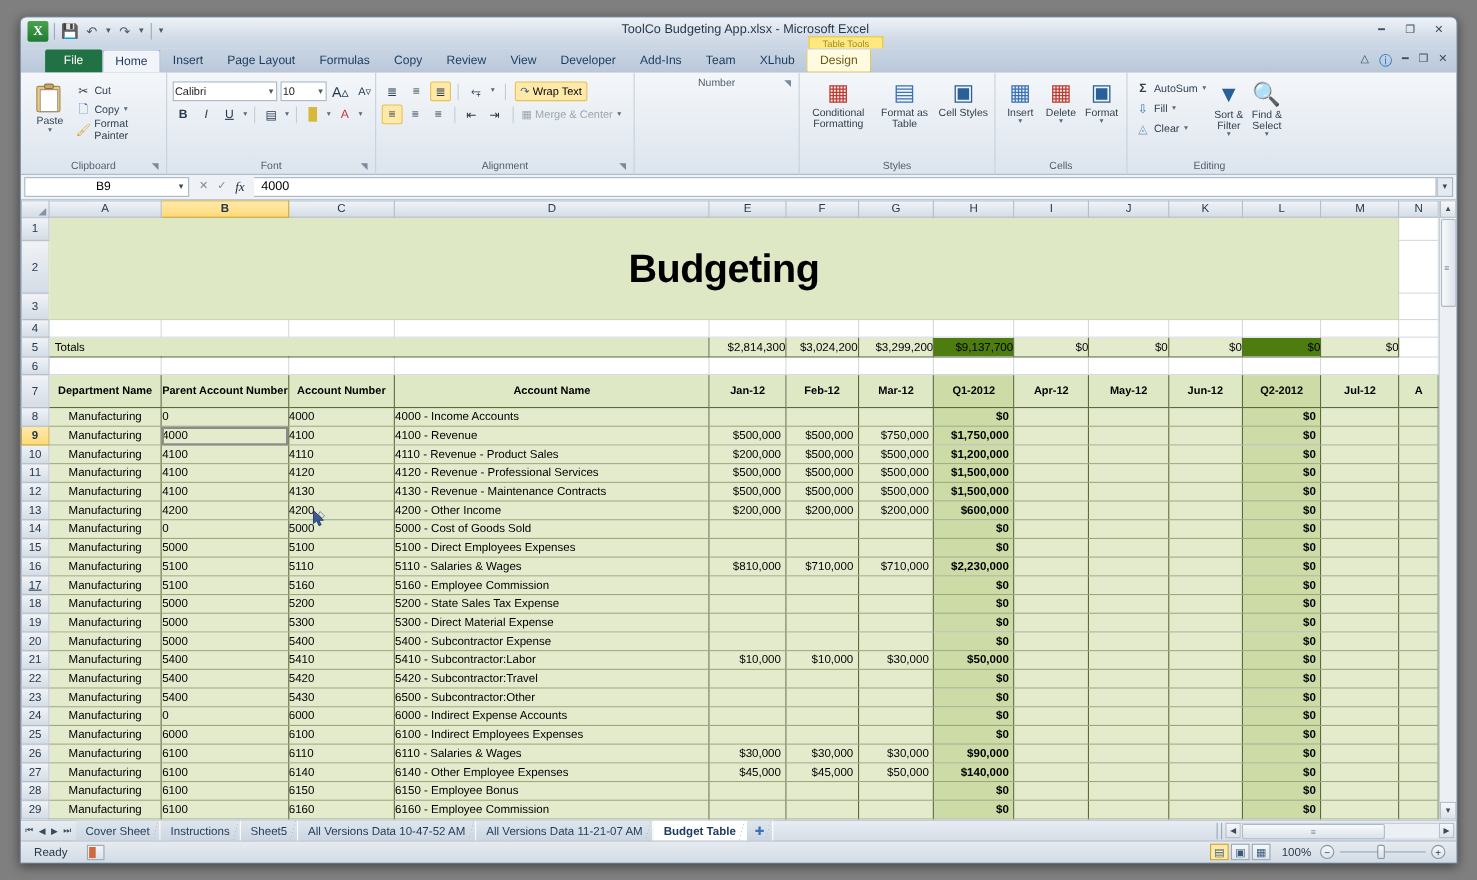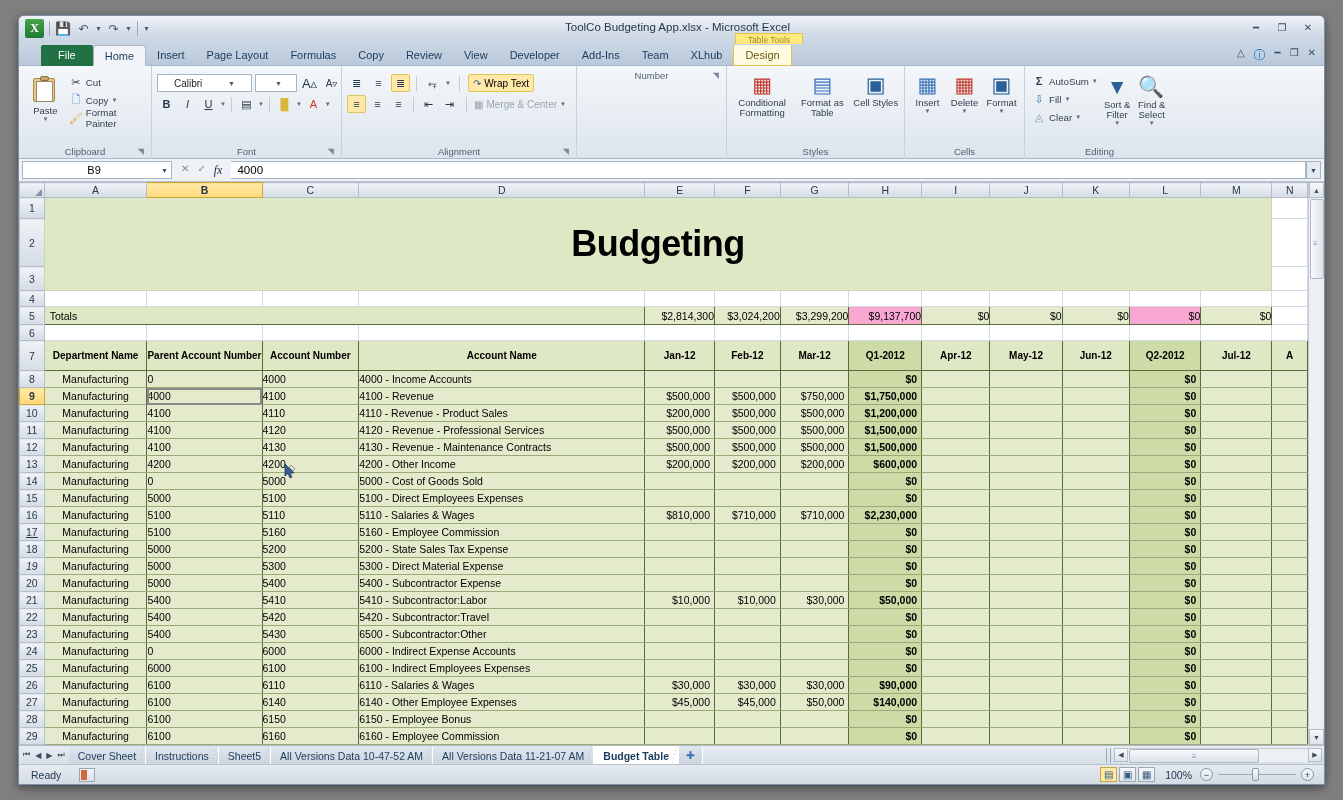--- a/index.html
+++ b/index.html
@@ -80,21 +80,21 @@
   .grp-label { text-align:center; font-size:9.5px; color:#50606f; height:14px; line-height:13px; position:relative; }
   .grp-label .dlg { position:absolute; right:2px; bottom:1px; font-size:8px; color:#7a8a9a; }
 
   .bigbtn { display:flex; flex-direction:column; align-items:center; width:46px; padding-top:2px; }
   .bigbtn .ic { font-size:21px; line-height:24px; }
   .bigbtn .lb { font-size:9.5px; color:#33414f; text-align:center; line-height:10px; margin-top:1px;}
   .smrow { display:flex; align-items:center; gap:3px; height:18px; font-size:9.7px; color:#33414f; padding:0 2px;}
   .smrow .ic { width:14px; text-align:center; font-size:11px; }
 
   .ctl { border:1px solid #a8b6c4; background:#fff; height:18px; font-size:10px;
-         display:flex; align-items:center; padding:0 16px; color:#222; }
+         display:flex; align-items:center; padding:0 1px; color:#222; }
   .ctl .cv { flex:1; overflow:hidden; white-space:nowrap; }
   .ctl .ar { font-size:7px; color:#4a5a6a; padding-left:3px;}
   .fbtn { width:19px; height:18px; display:flex; align-items:center; justify-content:center;
           font-size:11px; color:#26384d; }
   .fbtn.bold{font-weight:bold;} .fbtn.ital{font-style:italic;} .fbtn.und{text-decoration:underline;}
   .fbtn.on { background:#ffe9a8; border:1px solid #e3c256; border-radius:2px; }
   .tinyar { font-size:6px; color:#5a6a7a; }
 
   
   .clip-ic { width:26px; height:28px; position:relative; }
@@ -131,21 +131,21 @@
   .rowhdr.sel { background:linear-gradient(#ffe9a8,#ffd978); border-color:#c9a63a; font-weight:bold;}
   .corner { background:linear-gradient(#f0f3f7,#d4dce5); border:1px solid #b3bec9; position:relative; }
   .corner:after{ content:""; position:absolute; right:2px; bottom:1px; border-style:solid;
                  border-width:0 0 7px 7px; border-color:transparent transparent #8494a4 transparent;}
 
   td.cell { border-right:1px solid #d4d9de; border-bottom:1px solid #d4d9de; height:17px;
             overflow:hidden; white-space:nowrap; }
   td.e { background:#fff; }
   td.band { background:#dfe8c4; }
   td.totals { background:#e3ebcc; border:1px solid #5a6b3a; font-weight:normal; text-align:right; padding-right:3px;}
-  td.totals.q { background:#f9a8d4; }
+  td.totals.q { background:#4d7c0f; }
   td.hdr7 { background:#dfe8c4; border:1px solid #5a6b3a; font-weight:bold; text-align:center;
             font-size:10px; vertical-align:middle; }
   td.hdr7.q { background:#cddba6; }
   td.d { background:#e3ebcc; border-right:1px solid #5a6b3a; border-bottom:1px solid #9aa87a; padding-left:3px; }
   td.d.num { text-align:right; padding-right:4px; padding-left:0; }
   td.d.ctr { text-align:center; padding-left:0; }
   td.d.q { background:#cddba6; text-align:right; padding-right:4px; font-weight:bold; }
 
   .bigtitle { font-size:36px; font-weight:bold; color:#000; text-align:center;
               font-family:"Liberation Sans", sans-serif; letter-spacing:-0.5px;}
@@ -757,21 +757,21 @@
               <td class="cell d num" style="height: 17px;"></td>
               <td class="cell d q" style="height: 17px;">$0</td>
               <td class="cell d num" style="height: 17px;"></td>
               <td class="cell d num" style="height: 17px;"></td>
               <td class="cell d num" style="height: 17px;"></td>
               <td class="cell d q" style="height: 17px;">$0</td>
               <td class="cell d num" style="height: 17px;"></td>
               <td class="cell d num" style="height: 17px;"></td>
             </tr>
             <tr>
-              <td class="rowhdr" style="height: 17px; font-style: italic;">19</td>
+              <td class="rowhdr" style="height: 17px;">19</td>
               <td class="cell d ctr" style="height: 17px;">Manufacturing</td>
               <td class="cell d" style="height: 17px;">5000</td>
               <td class="cell d" style="height: 17px;">5300</td>
               <td class="cell d" style="height: 17px;">5300 - Direct Material Expense</td>
               <td class="cell d num" style="height: 17px;"></td>
               <td class="cell d num" style="height: 17px;"></td>
               <td class="cell d num" style="height: 17px;"></td>
               <td class="cell d q" style="height: 17px;">$0</td>
               <td class="cell d num" style="height: 17px;"></td>
               <td class="cell d num" style="height: 17px;"></td>

